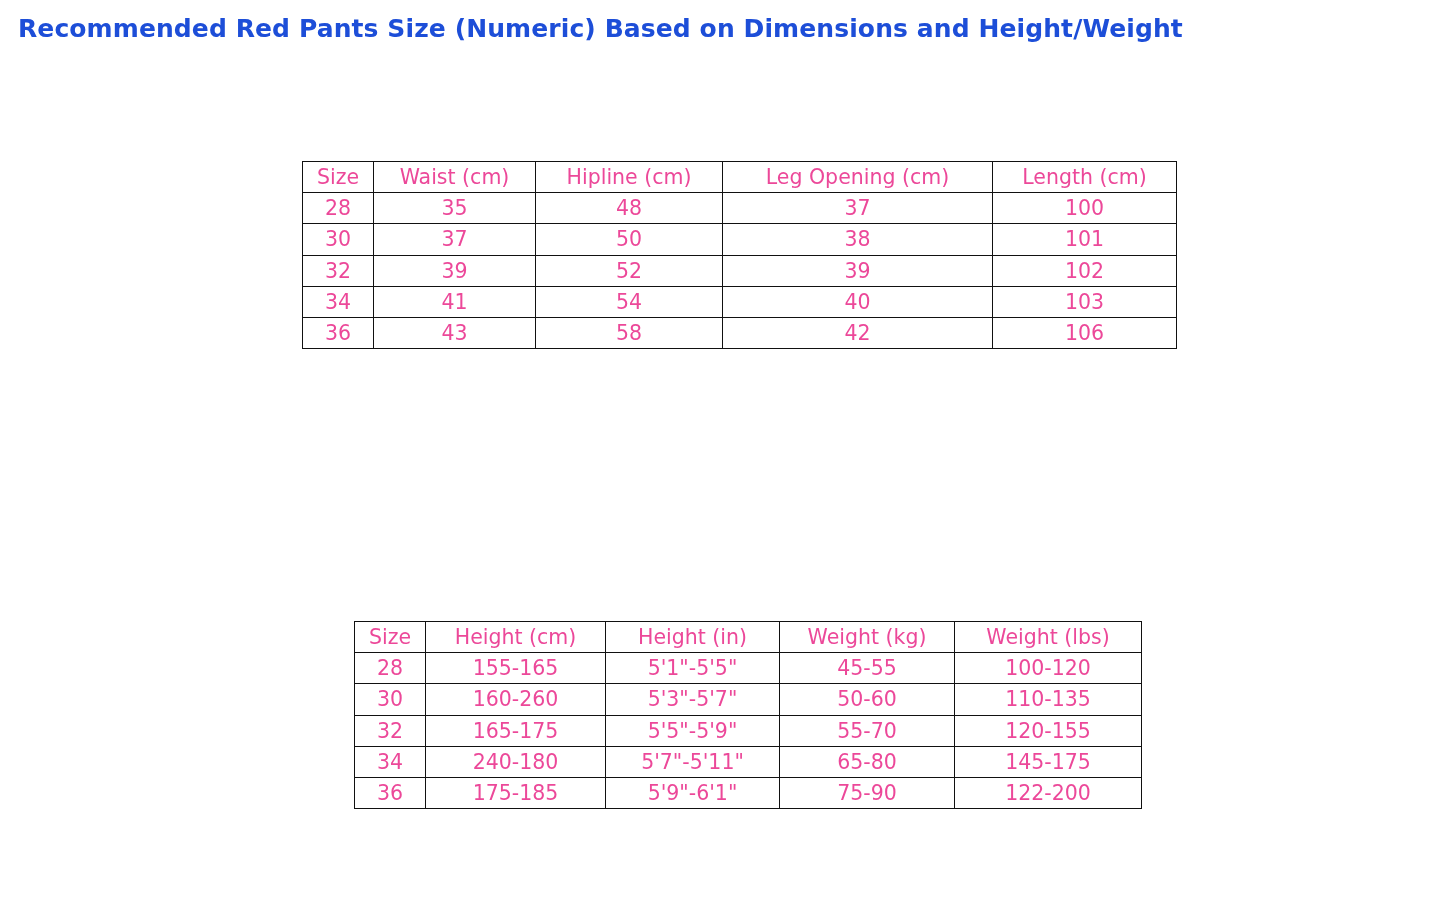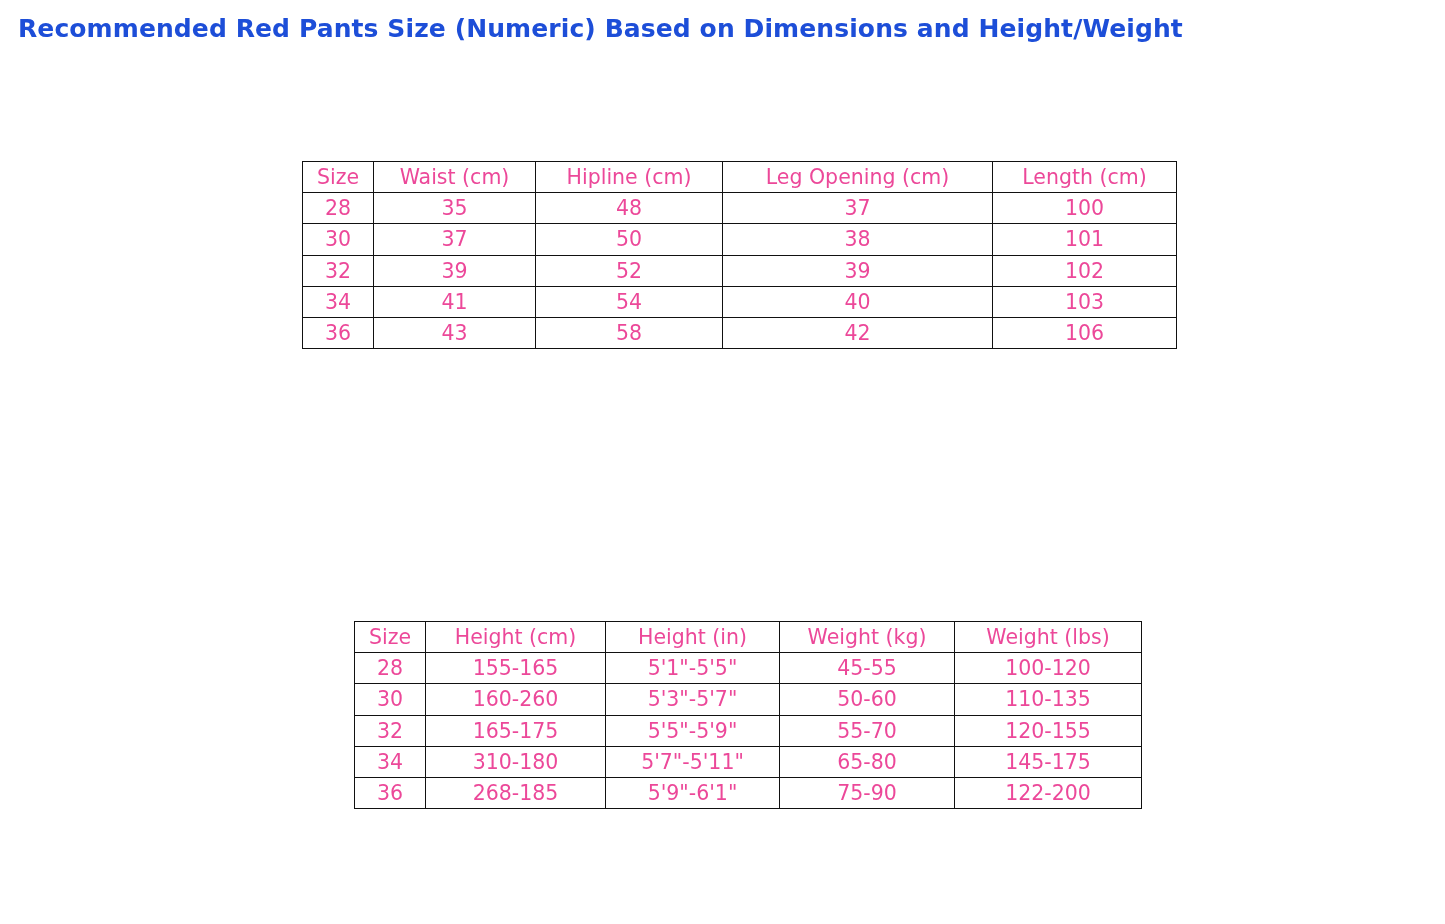--- a/index.html
+++ b/index.html
@@ -143,26 +143,26 @@
     </tr>
     <tr>
       <td class="c0">32</td>
       <td class="c1">165-175</td>
       <td class="c2">5'5"-5'9"</td>
       <td class="c3">55-70</td>
       <td class="c4">120-155</td>
     </tr>
     <tr>
       <td class="c0">34</td>
-      <td class="c1">310-180</td>
+      <td class="c1">240-180</td>
       <td class="c2">5'7"-5'11"</td>
       <td class="c3">65-80</td>
       <td class="c4">145-175</td>
     </tr>
     <tr>
       <td class="c0">36</td>
-      <td class="c1">268-185</td>
+      <td class="c1">175-185</td>
       <td class="c2">5'9"-6'1"</td>
       <td class="c3">75-90</td>
       <td class="c4">122-200</td>
     </tr>
   </tbody>
 </table>
 
 </body></html>

